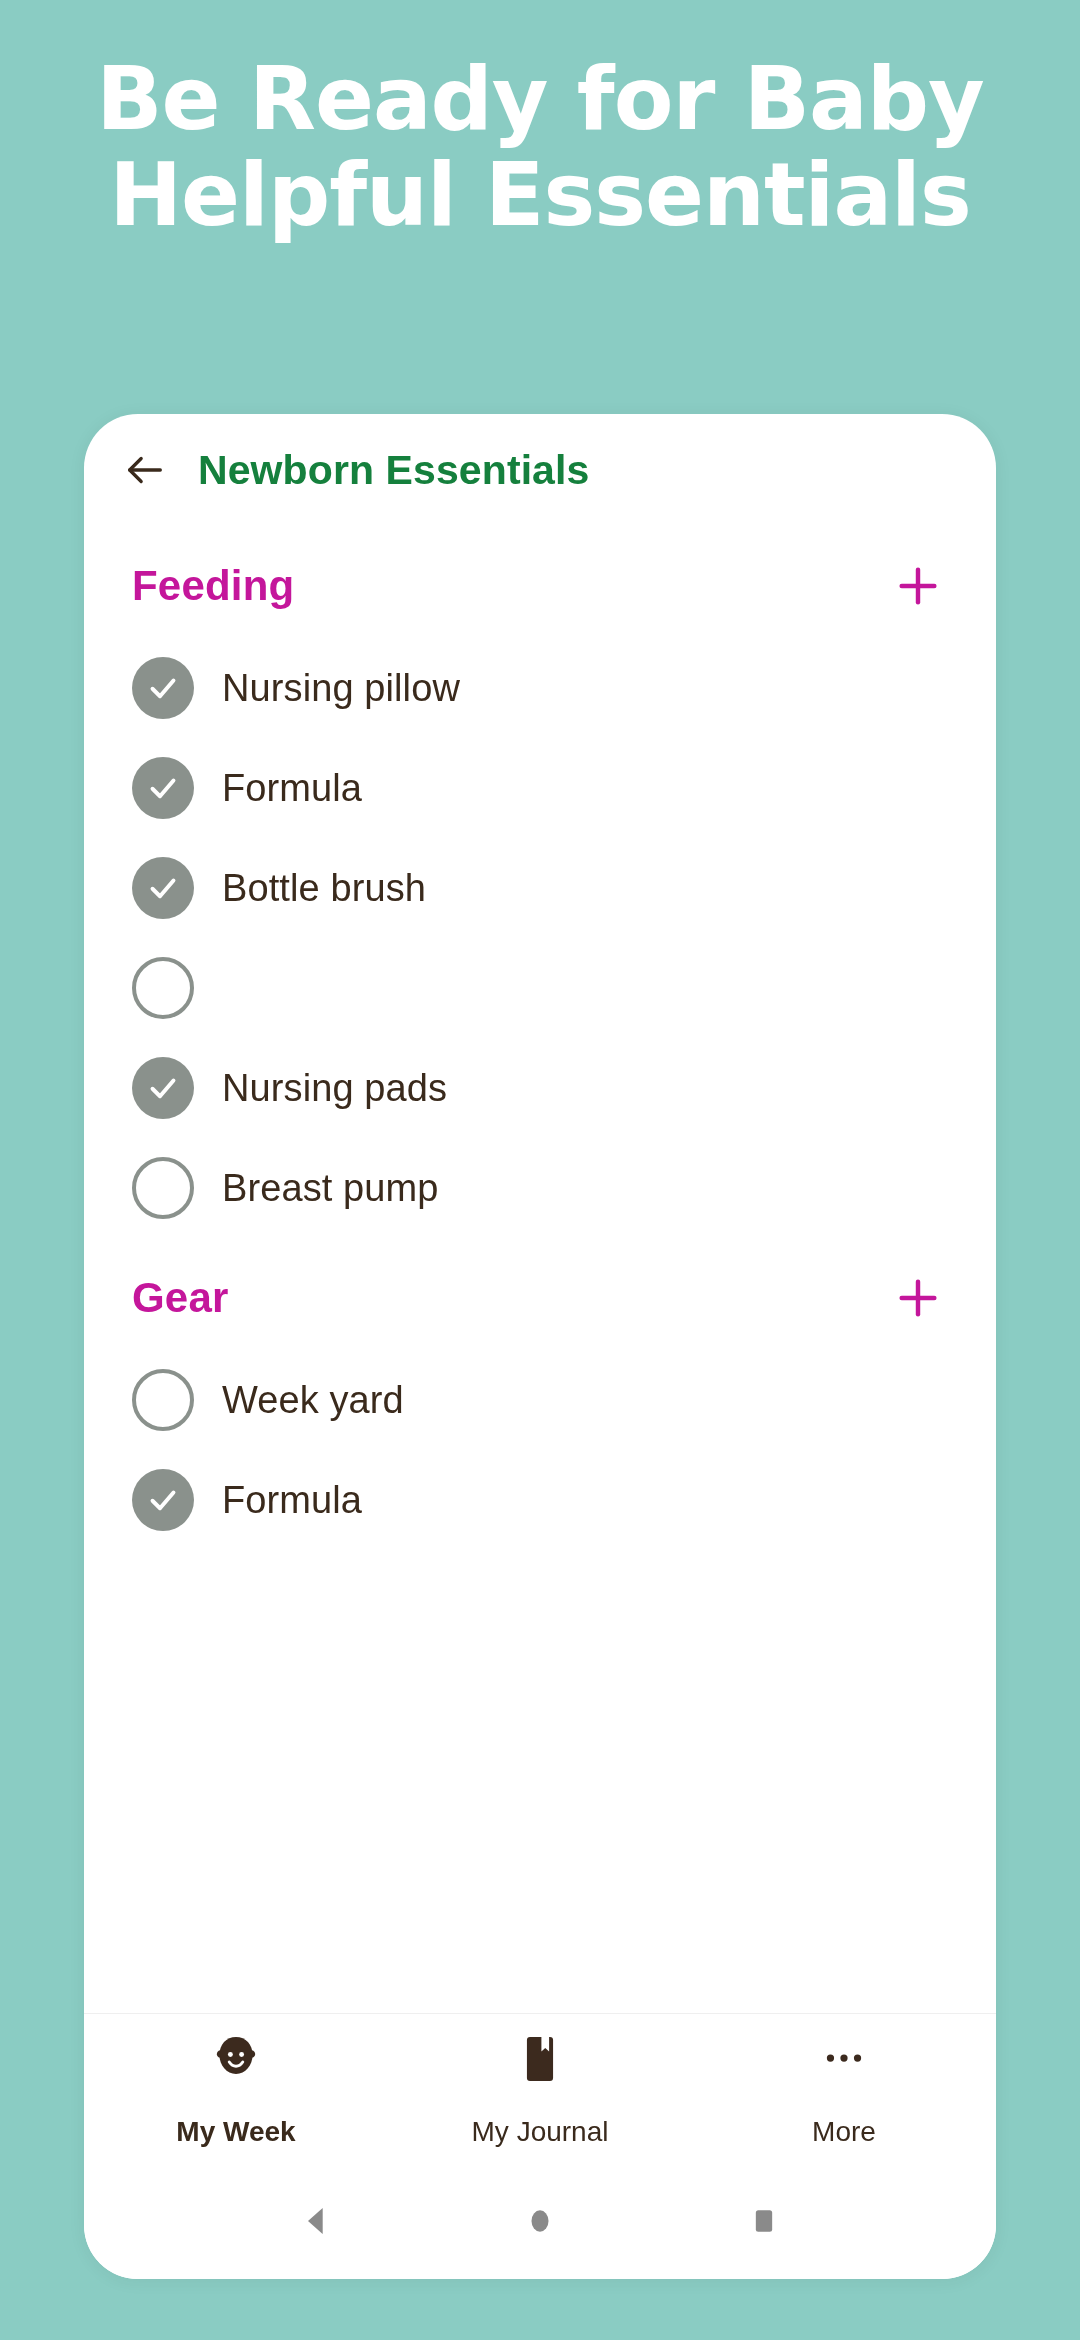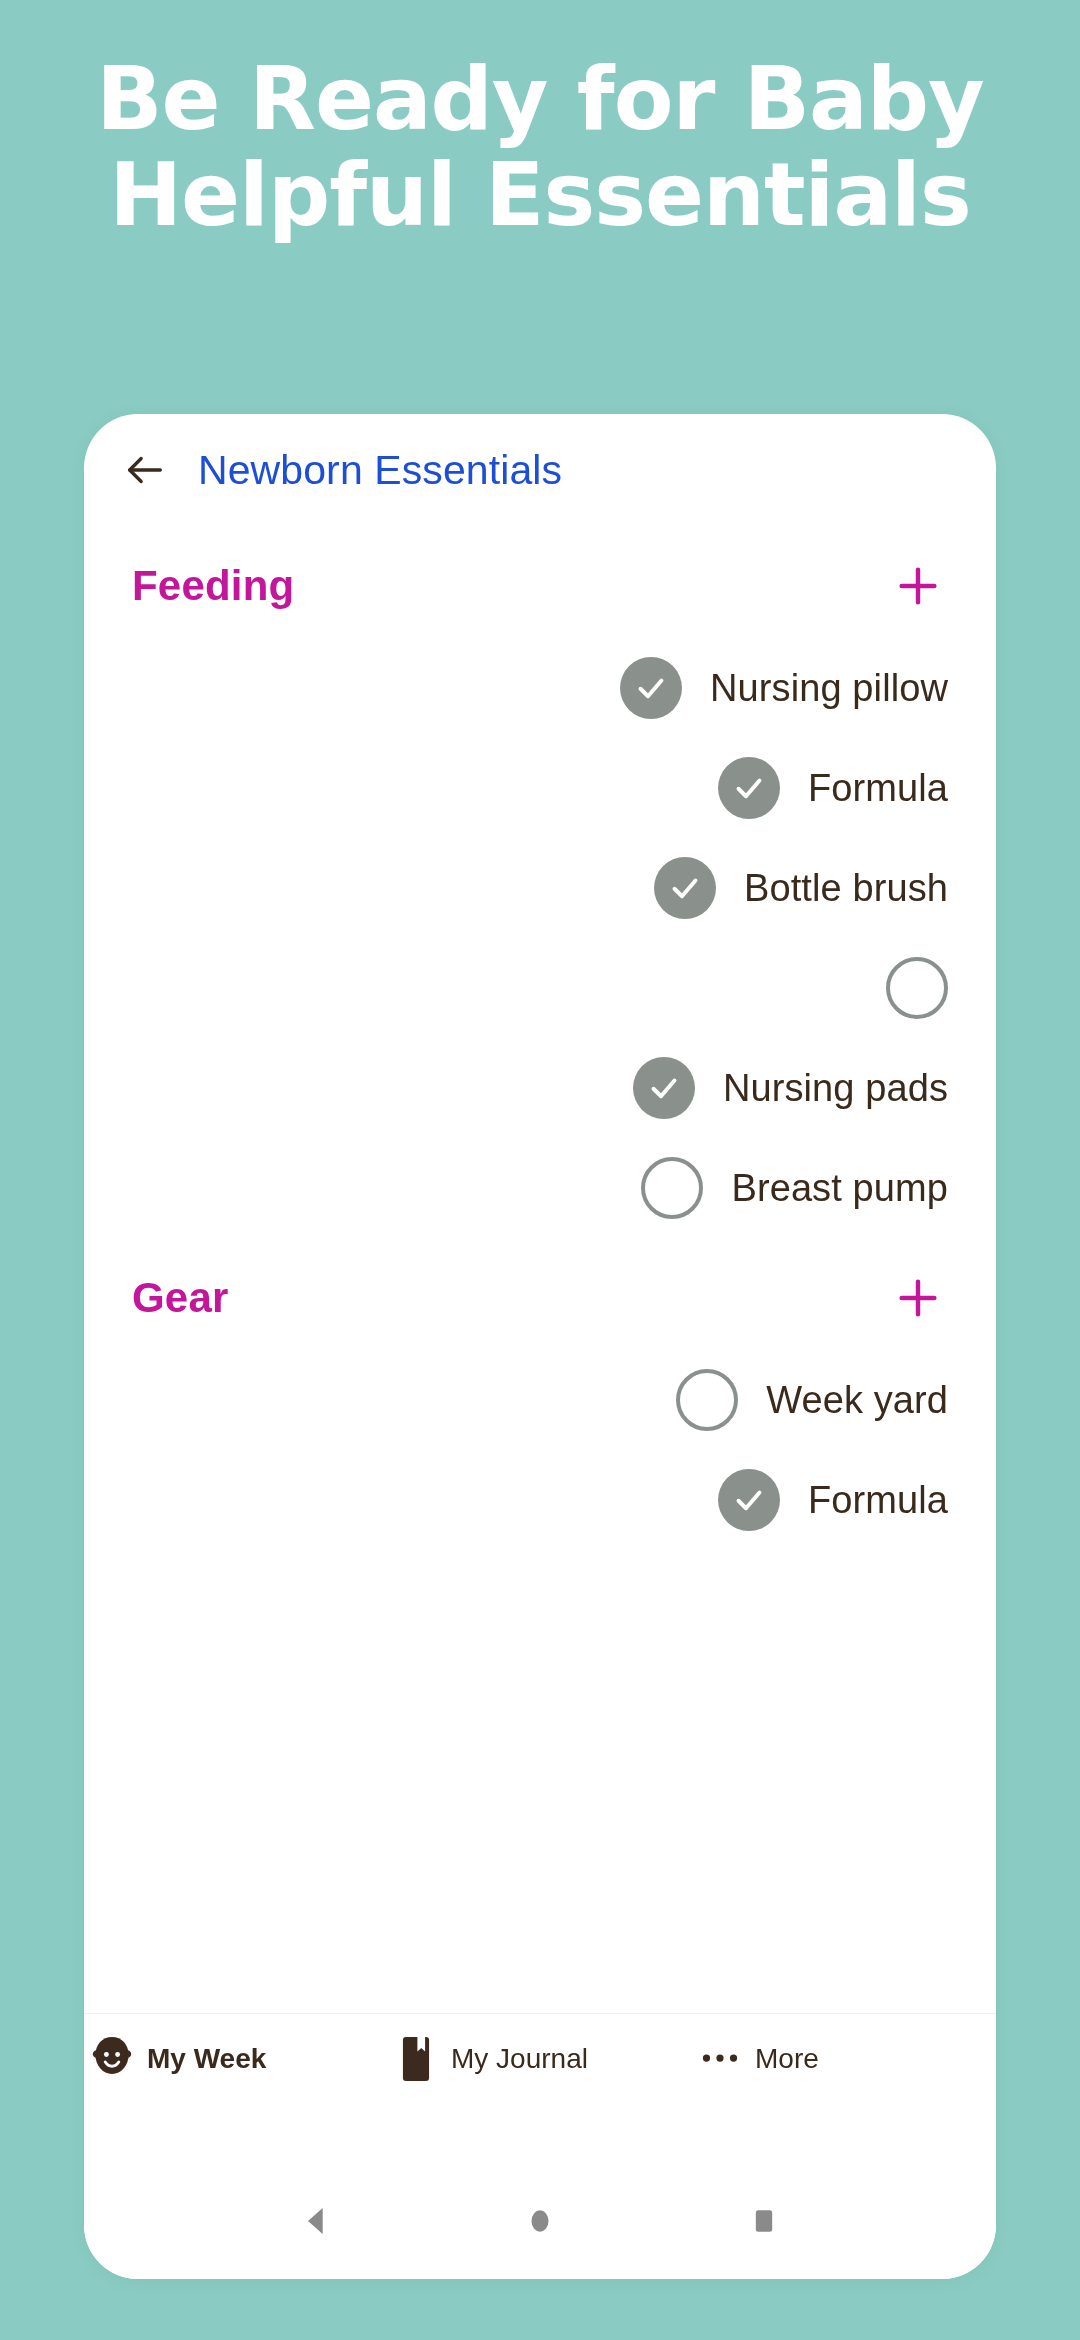--- a/index.html
+++ b/index.html
@@ -55,22 +55,22 @@
     gap:30px;
   }
   .back-icon{
     width:46px; height:46px;
     flex:0 0 auto;
     display:flex; align-items:center; justify-content:center;
   }
   .back-icon svg{ display:block; }
   .appbar-title{
     font-size:41px;
-    color:#1d4ed8;
-    font-weight:400;
+    color:#15803d;
+    font-weight:700;
     letter-spacing:0.1px;
   }
 
   
   .content{
     flex:1 1 auto;
     overflow:hidden;
     position:relative;
   }
 
@@ -93,21 +93,20 @@
     flex:0 0 auto;
   }
   .plus-btn svg{ display:block; }
 
   .item{
     display:flex;
     align-items:center;
     gap:28px;
     padding:0 48px;
     height:100px;
-    justify-content:flex-end;
   }
   .cb{
     width:62px; height:62px;
     flex:0 0 auto;
     border-radius:50%;
     display:flex; align-items:center; justify-content:center;
   }
   .cb.checked{ background:#8A918C; }
   .cb.unchecked{ background:transparent; border:4px solid #8A918C; }
   .cb svg{ display:block; }
@@ -126,24 +125,24 @@
     background:#ffffff;
     display:flex;
     align-items:flex-start;
     padding-top:16px;
     border-top:1px solid #EFEFEF;
     z-index:3;
   }
   .tab{
     flex:1 1 0;
     display:flex;
-    flex-direction:row;
+    flex-direction:column;
     align-items:center;
     justify-content:flex-start;
-    gap:7px;
+    gap:28px;
   }
   .tab-icon{
     height:58px;
     display:flex; align-items:center; justify-content:center;
   }
   .tab-icon svg{ display:block; }
   .tab-label{
     font-size:28px;
     color:#3A2A1C;
     font-weight:400;

